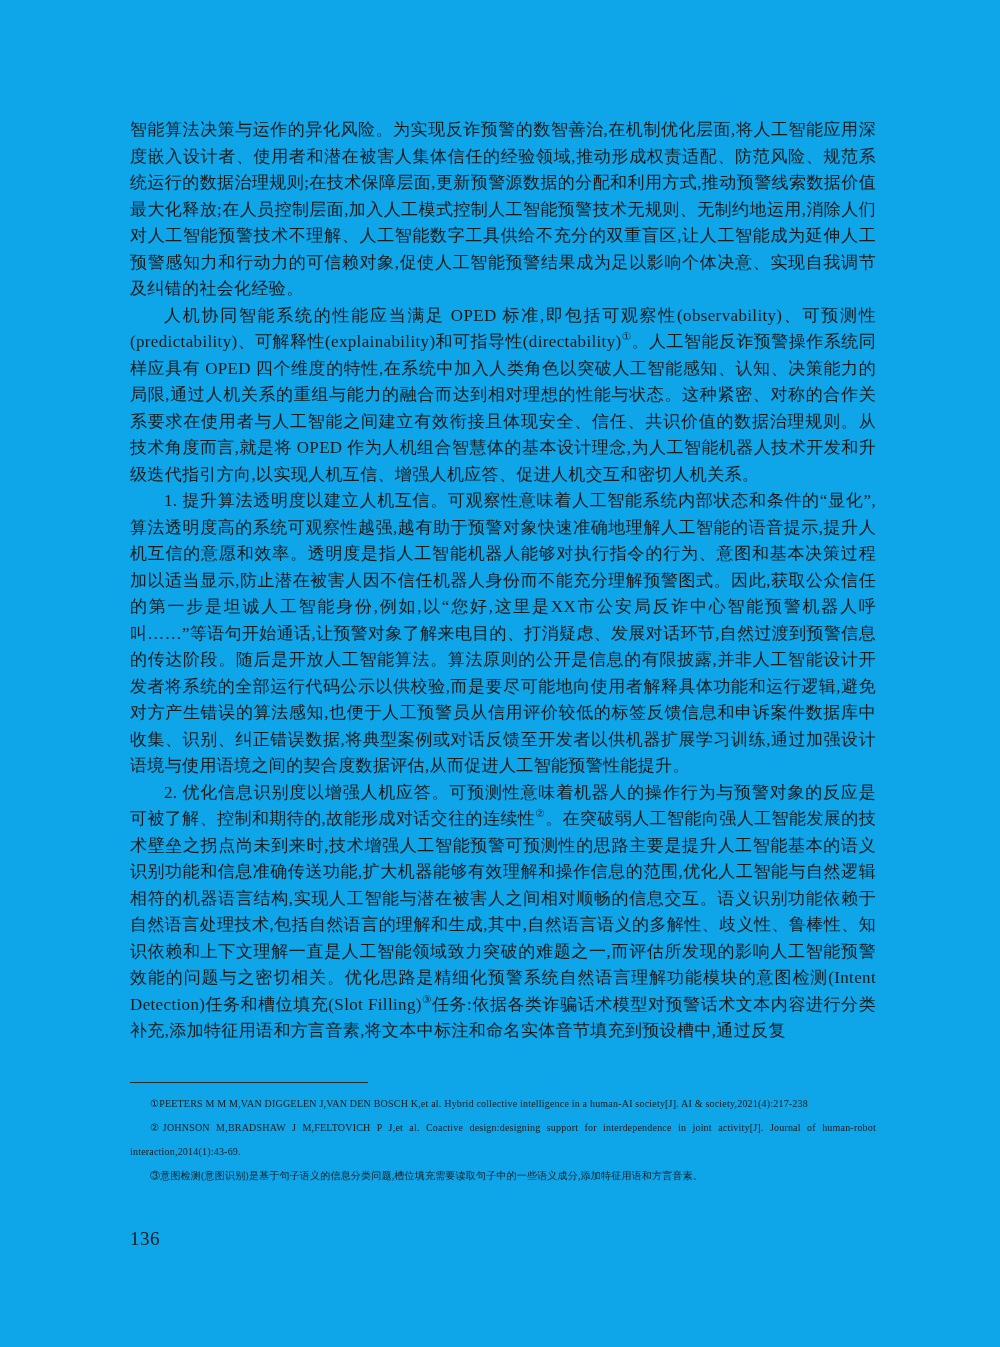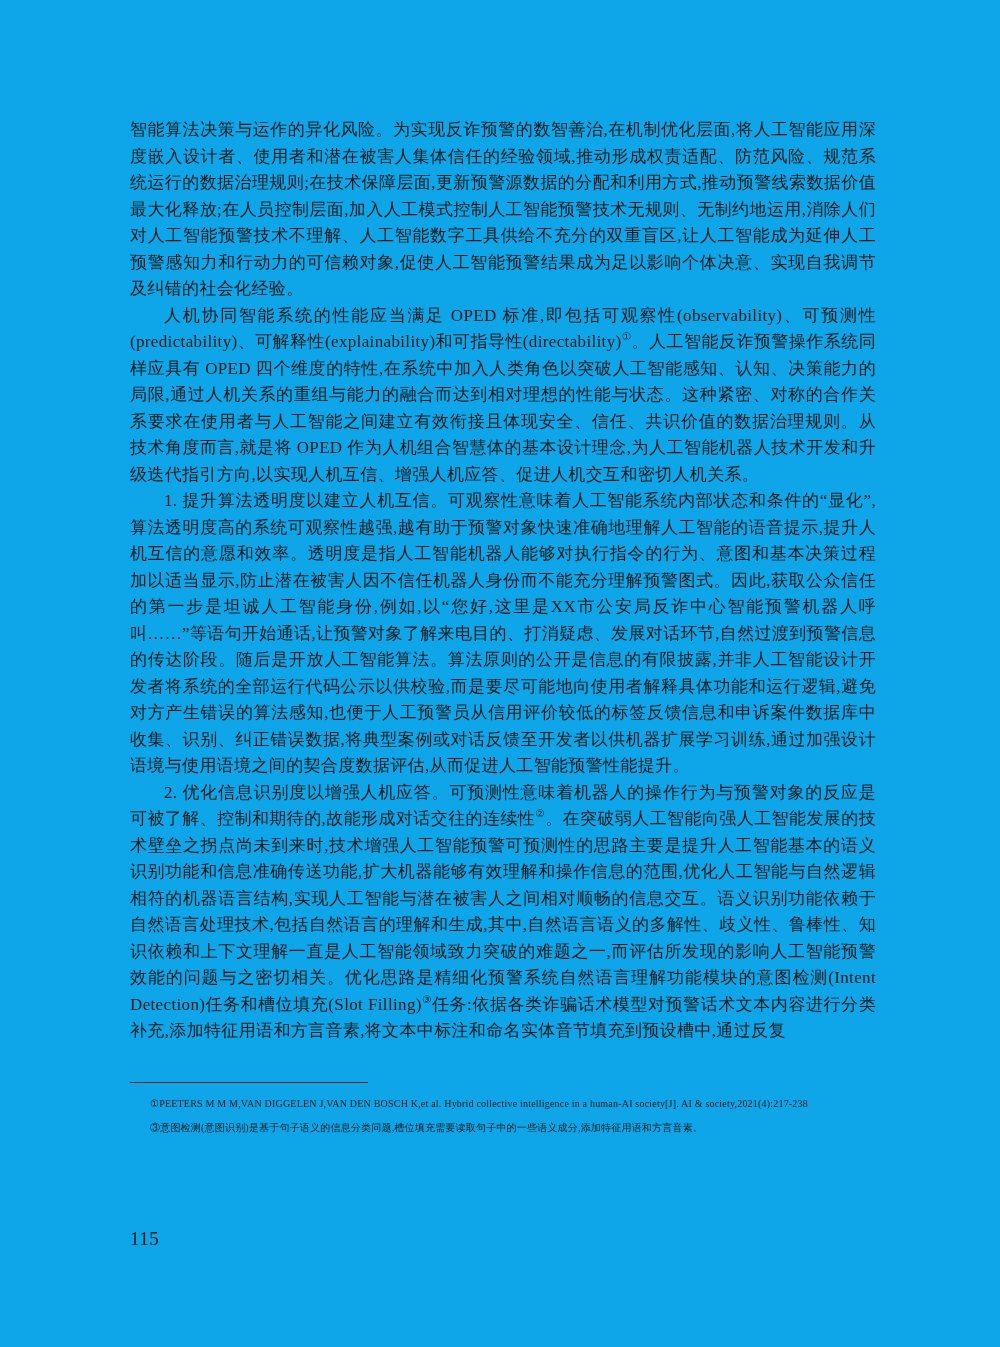--- a/index.html
+++ b/index.html
@@ -79,18 +79,19 @@
     <p class="para indent">人机协同智能系统的性能应当满足 OPED 标准,即包括可观察性(observability)、可预测性(predictability)、可解释性(explainability)和可指导性(directability)<sup>①</sup>。人工智能反诈预警操作系统同样应具有 OPED 四个维度的特性,在系统中加入人类角色以突破人工智能感知、认知、决策能力的局限,通过人机关系的重组与能力的融合而达到相对理想的性能与状态。这种紧密、对称的合作关系要求在使用者与人工智能之间建立有效衔接且体现安全、信任、共识价值的数据治理规则。从技术角度而言,就是将 OPED 作为人机组合智慧体的基本设计理念,为人工智能机器人技术开发和升级迭代指引方向,以实现人机互信、增强人机应答、促进人机交互和密切人机关系。</p>
 
     <p class="para indent">1. 提升算法透明度以建立人机互信。可观察性意味着人工智能系统内部状态和条件的“显化”,算法透明度高的系统可观察性越强,越有助于预警对象快速准确地理解人工智能的语音提示,提升人机互信的意愿和效率。透明度是指人工智能机器人能够对执行指令的行为、意图和基本决策过程加以适当显示,防止潜在被害人因不信任机器人身份而不能充分理解预警图式。因此,获取公众信任的第一步是坦诚人工智能身份,例如,以“您好,这里是XX市公安局反诈中心智能预警机器人呼叫……”等语句开始通话,让预警对象了解来电目的、打消疑虑、发展对话环节,自然过渡到预警信息的传达阶段。随后是开放人工智能算法。算法原则的公开是信息的有限披露,并非人工智能设计开发者将系统的全部运行代码公示以供校验,而是要尽可能地向使用者解释具体功能和运行逻辑,避免对方产生错误的算法感知,也便于人工预警员从信用评价较低的标签反馈信息和申诉案件数据库中收集、识别、纠正错误数据,将典型案例或对话反馈至开发者以供机器扩展学习训练,通过加强设计语境与使用语境之间的契合度数据评估,从而促进人工智能预警性能提升。</p>
 
     <p class="para indent">2. 优化信息识别度以增强人机应答。可预测性意味着机器人的操作行为与预警对象的反应是可被了解、控制和期待的,故能形成对话交往的连续性<sup>②</sup>。在突破弱人工智能向强人工智能发展的技术壁垒之拐点尚未到来时,技术增强人工智能预警可预测性的思路主要是提升人工智能基本的语义识别功能和信息准确传送功能,扩大机器能够有效理解和操作信息的范围,优化人工智能与自然逻辑相符的机器语言结构,实现人工智能与潜在被害人之间相对顺畅的信息交互。语义识别功能依赖于自然语言处理技术,包括自然语言的理解和生成,其中,自然语言语义的多解性、歧义性、鲁棒性、知识依赖和上下文理解一直是人工智能领域致力突破的难题之一,而评估所发现的影响人工智能预警效能的问题与之密切相关。优化思路是精细化预警系统自然语言理解功能模块的意图检测(Intent Detection)任务和槽位填充(Slot Filling)<sup>③</sup>任务:依据各类诈骗话术模型对预警话术文本内容进行分类补充,添加特征用语和方言音素,将文本中标注和命名实体音节填充到预设槽中,通过反复</p>
   </main>
 
   <footer class="footnotes">
     <div class="fn-separator"></div>
     <p class="fn">①PEETERS M M M,VAN DIGGELEN J,VAN DEN BOSCH K,et al. Hybrid collective intelligence in a human-AI society[J]. AI &amp; society,2021(4):217-238</p>
+    <p class="fn">②JOHNSON M,BRADSHAW J M,FELTOVICH P J,et al. Coactive design:designing support for interdependence in joint activity[J]. Journal of human-robot interaction,2014(1):43-69.</p>
     <p class="fn">③意图检测(意图识别)是基于句子语义的信息分类问题,槽位填充需要读取句子中的一些语义成分,添加特征用语和方言音素。</p>
   </footer>
 
-  <div class="page-number">115</div>
+  <div class="page-number">136</div>
 
 </div>
 
 </body></html>

